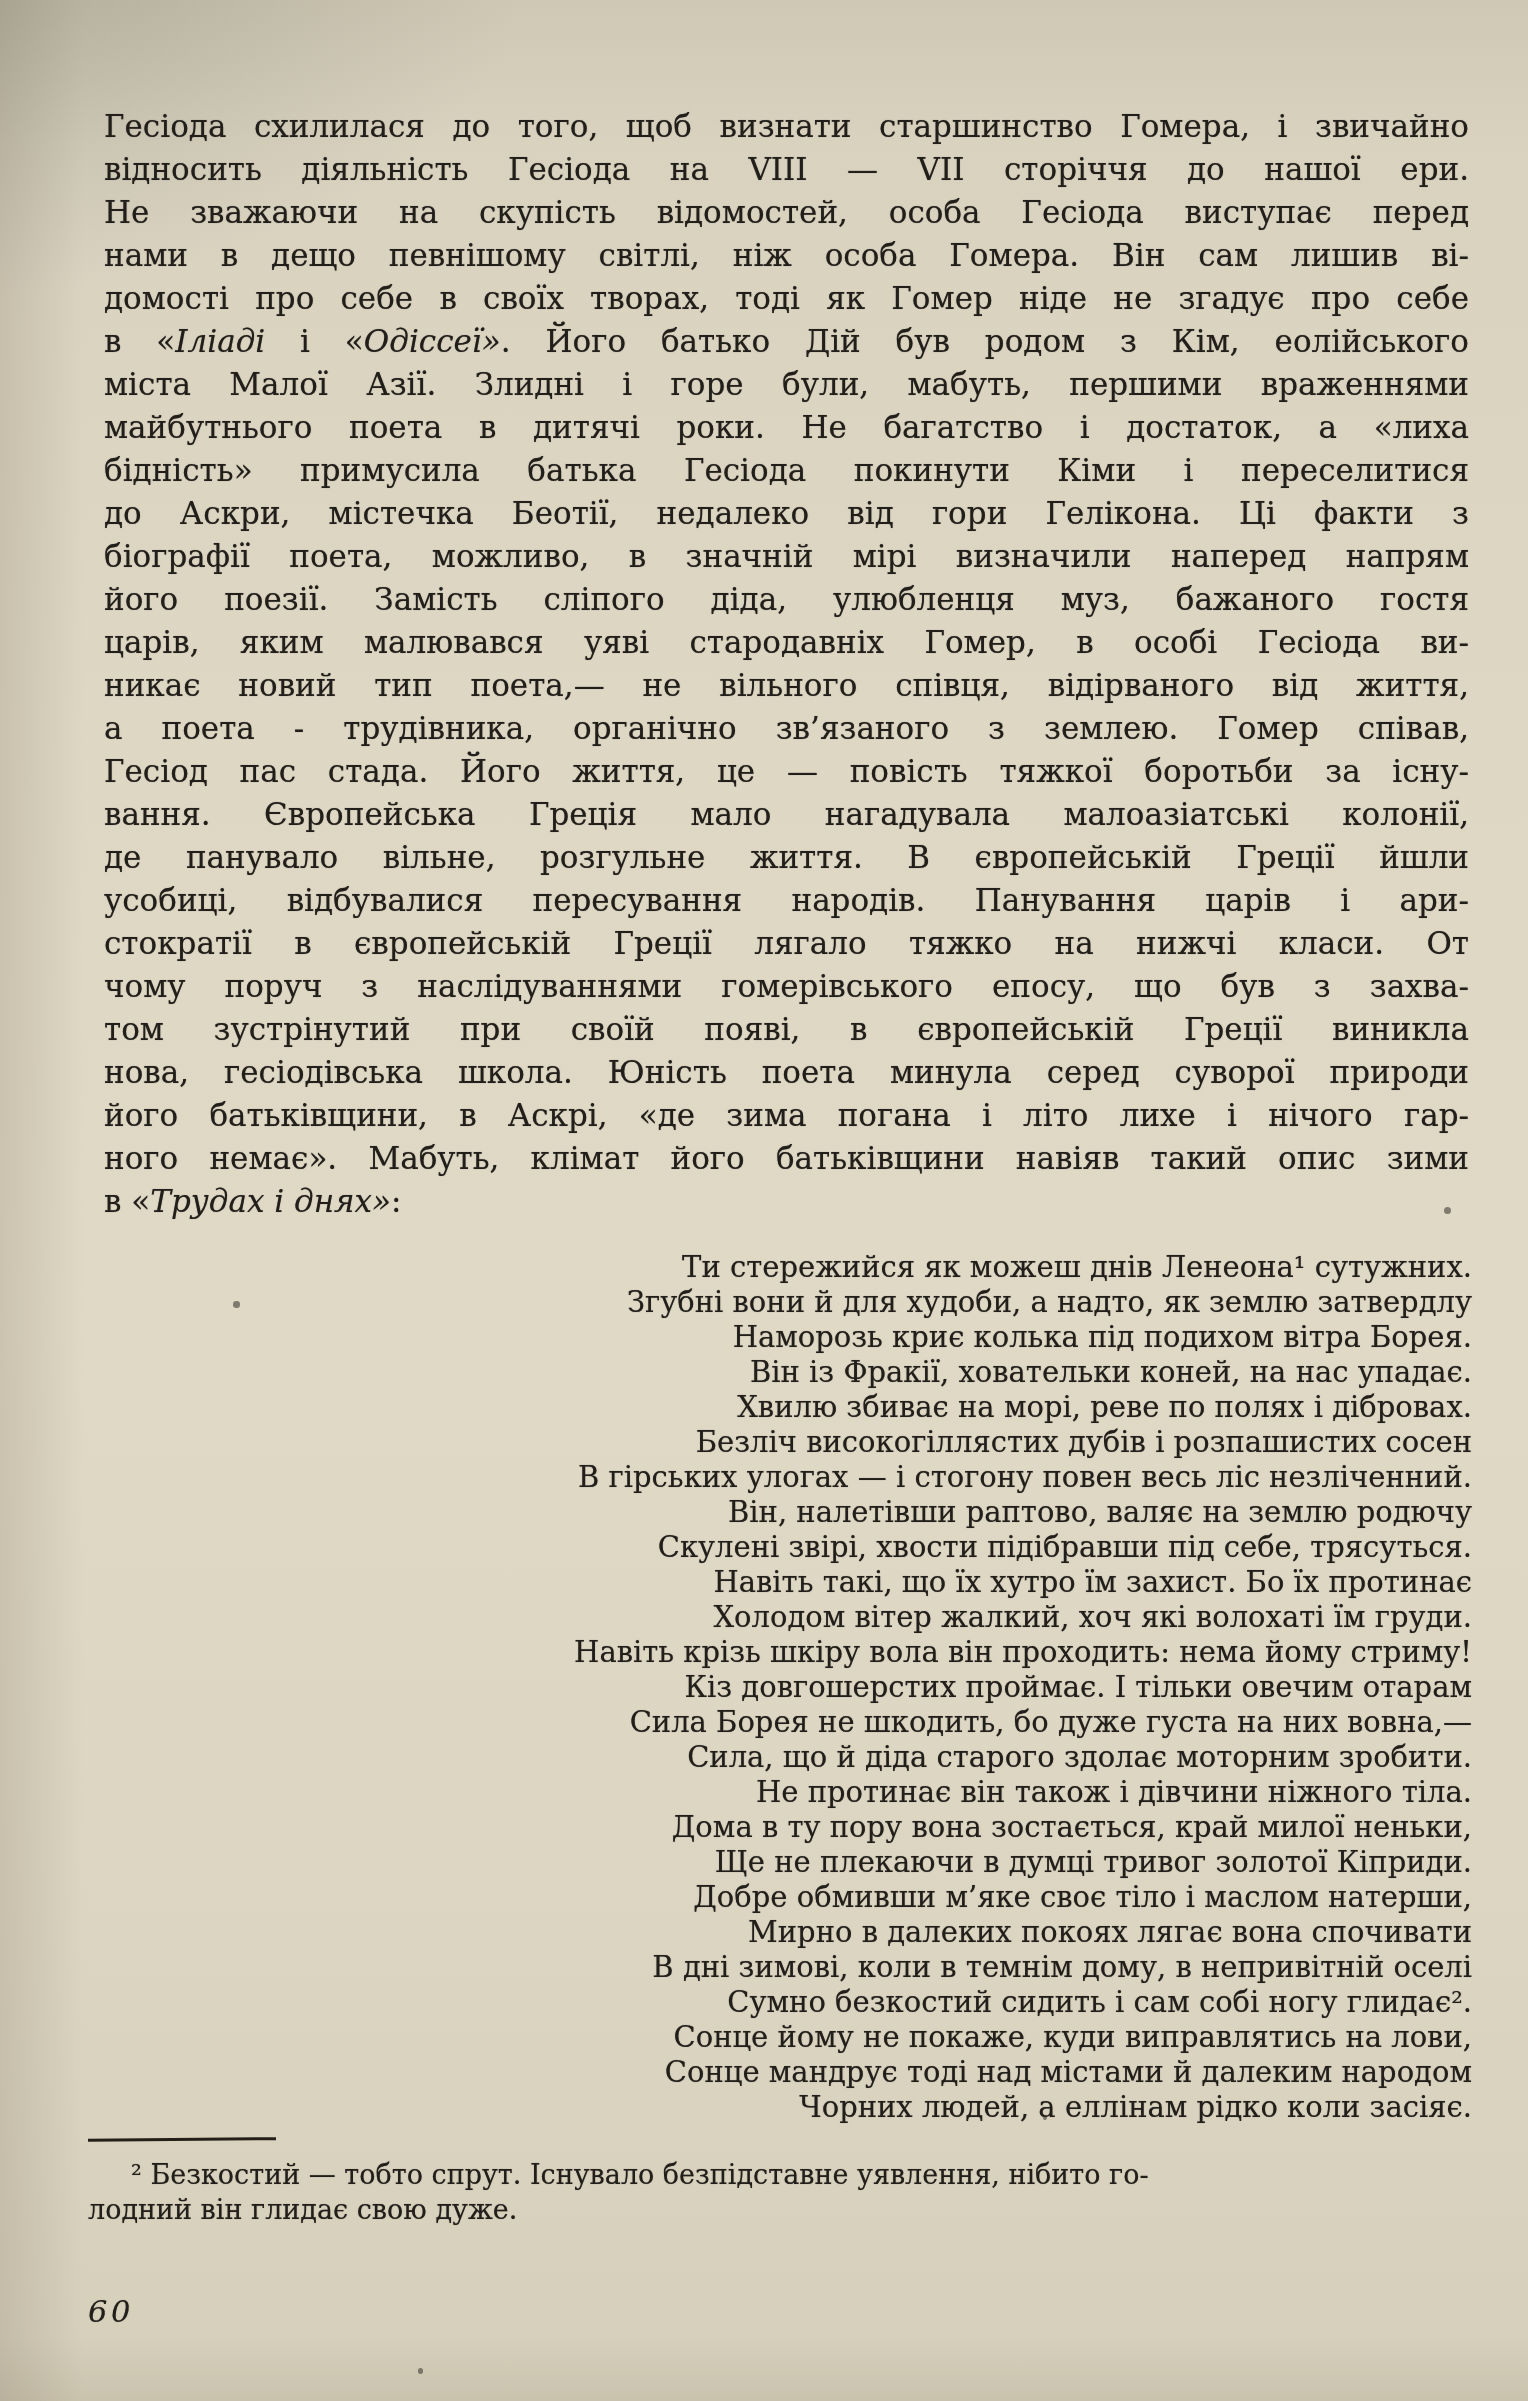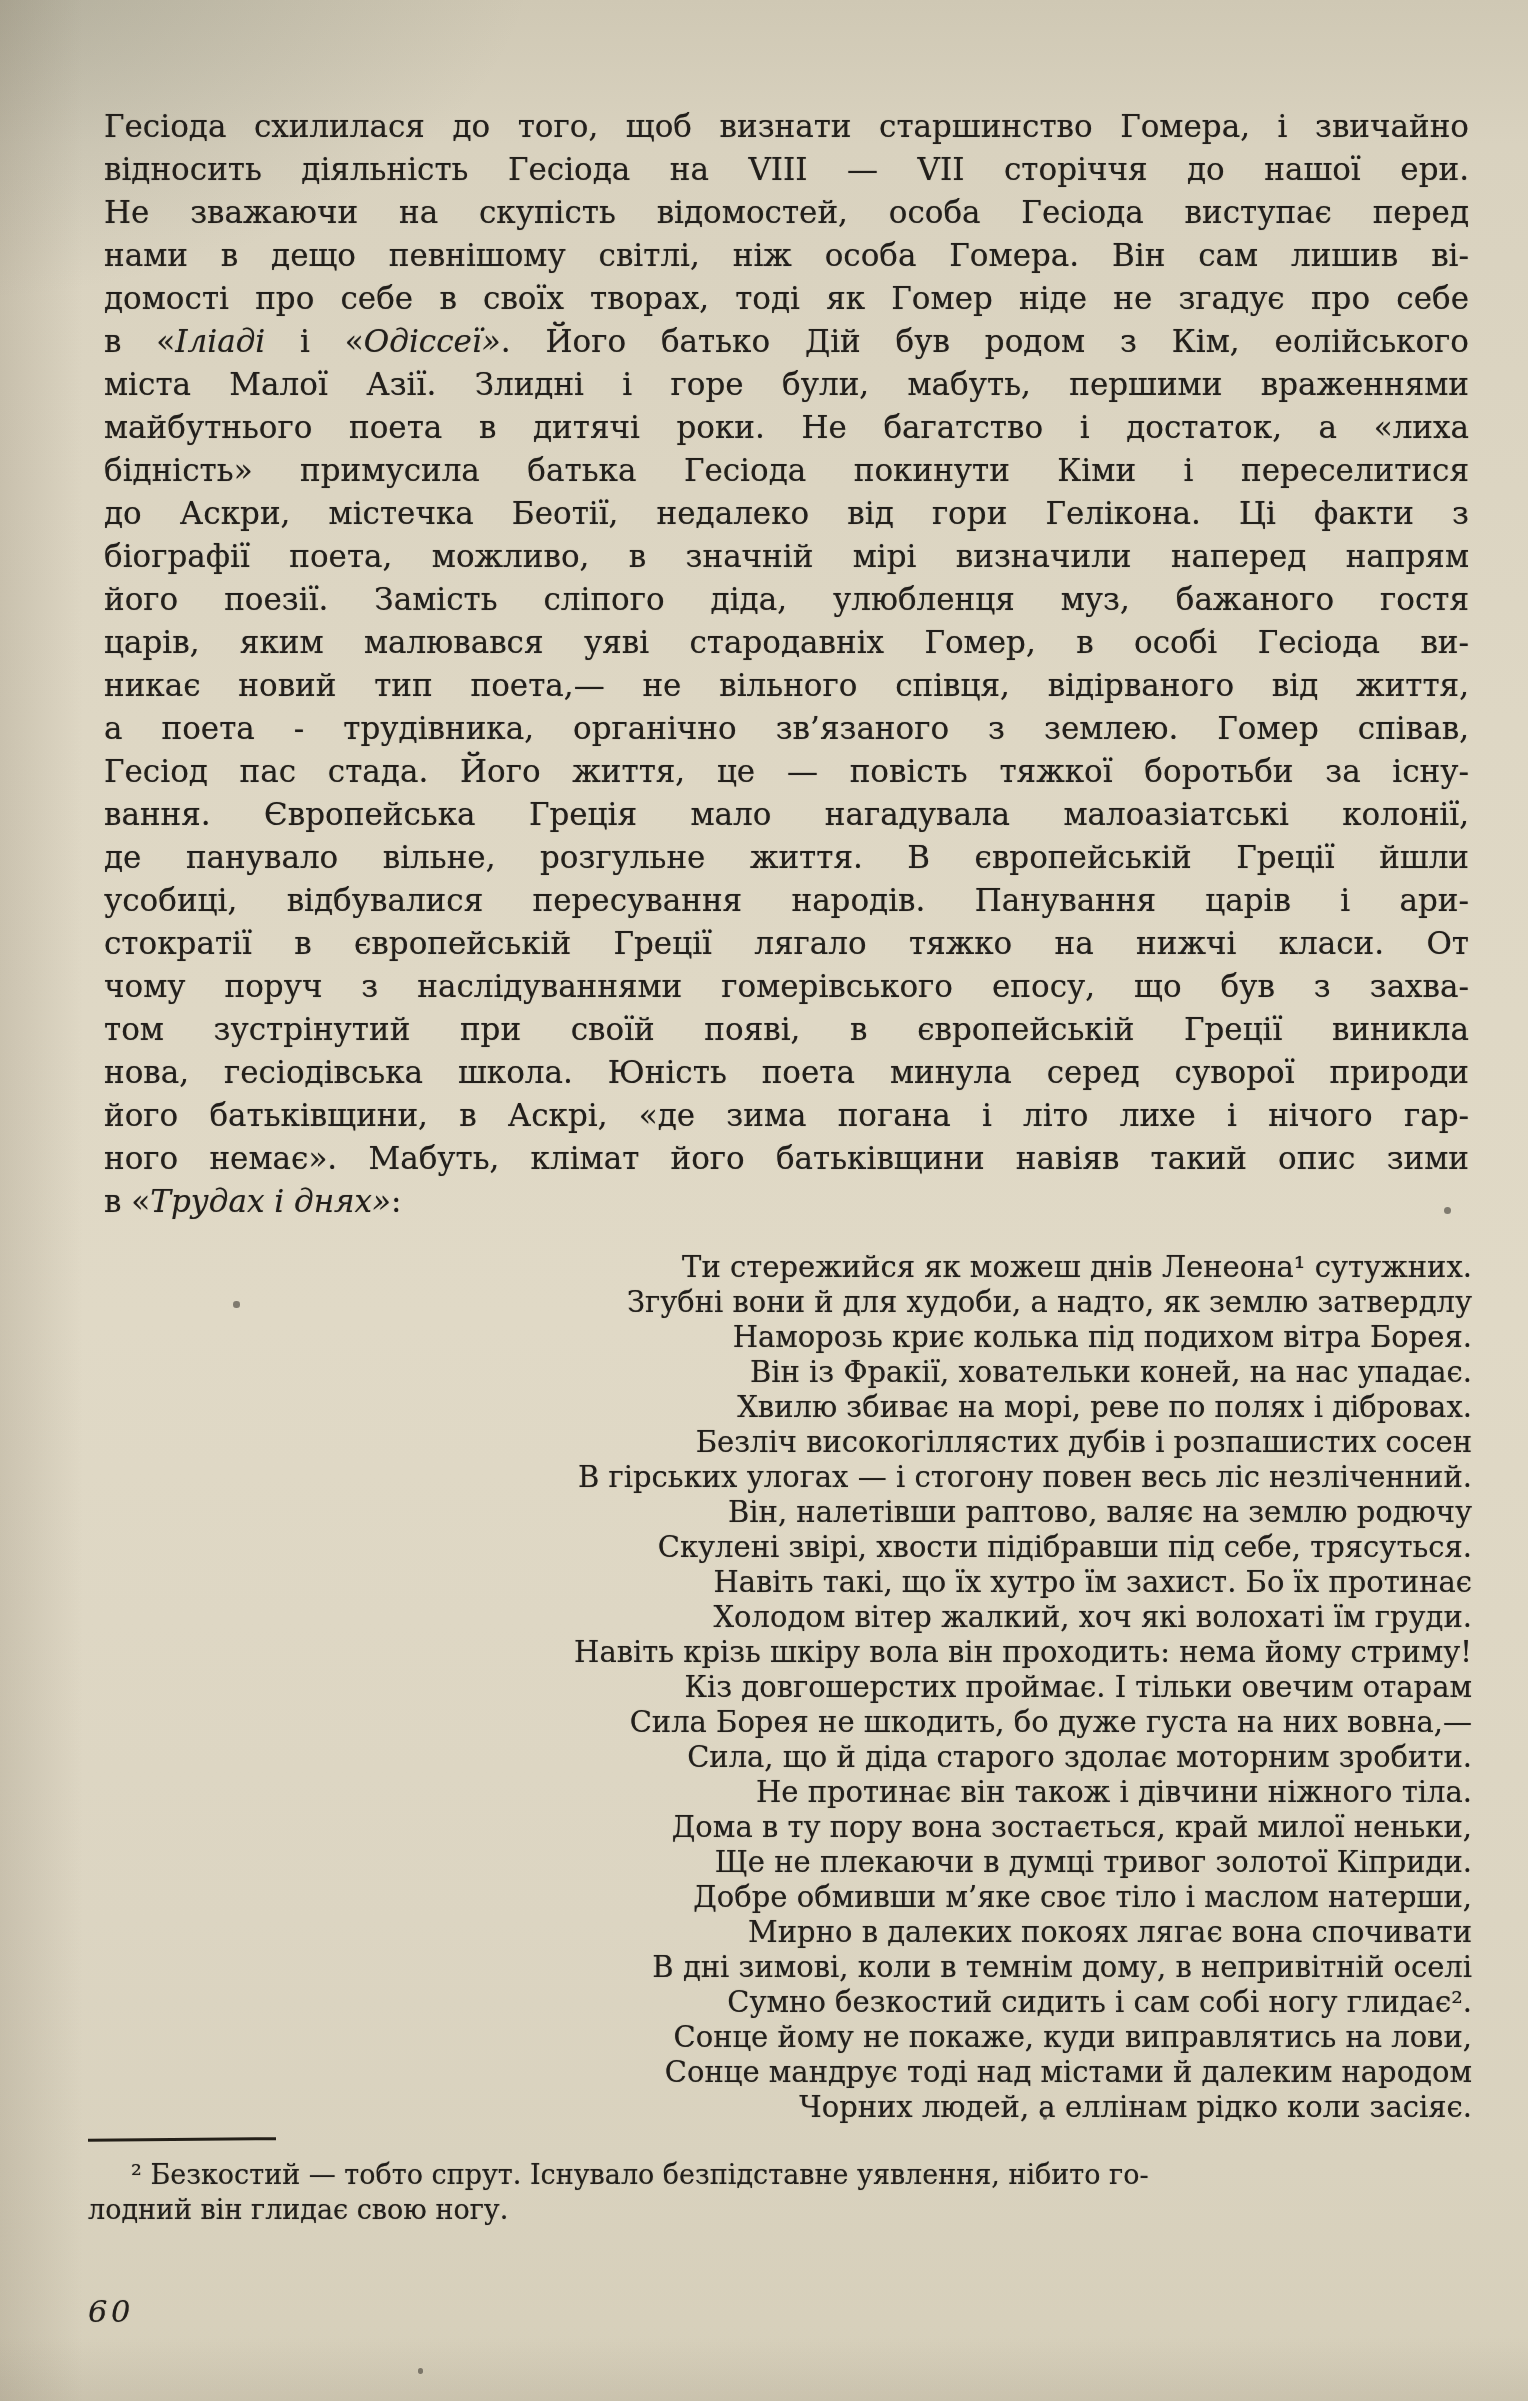--- a/index.html
+++ b/index.html
@@ -123,21 +123,21 @@
       <div class="vline">Сумно безкостий сидить і сам собі ногу глидає².</div>
       <div class="vline">Сонце йому не покаже, куди виправлятись на лови,</div>
       <div class="vline">Сонце мандрує тоді над містами й далеким народом</div>
       <div class="vline">Чорних людей, а еллінам рідко коли засіяє.</div>
     </div>
 
   <div class="rule"></div>
 
   <div class="footnotes ink" id="footnote-lines">
       <div class="fline findent">² Безкостий — тобто спрут. Існувало безпідставне уявлення, нібито го-</div>
-      <div class="fline">лодний він глидає свою ногу.</div>
+      <div class="fline">лодний він глидає свою дуже.</div>
     </div>
 
   <div class="pagenum ink">60</div>
 
   <div class="speck" style="left:233px;top:1301px;width:6.5px;height:6.5px;"></div>
   <div class="speck" style="left:1444px;top:1207px;width:7.4px;height:7.4px;"></div>
   <div class="speck" style="left:418px;top:2368px;width:4.6px;height:5.5px;"></div>
   <div class="speck" style="left:1043px;top:2115px;width:3.7px;height:4.6px;"></div>
 
 </div>

